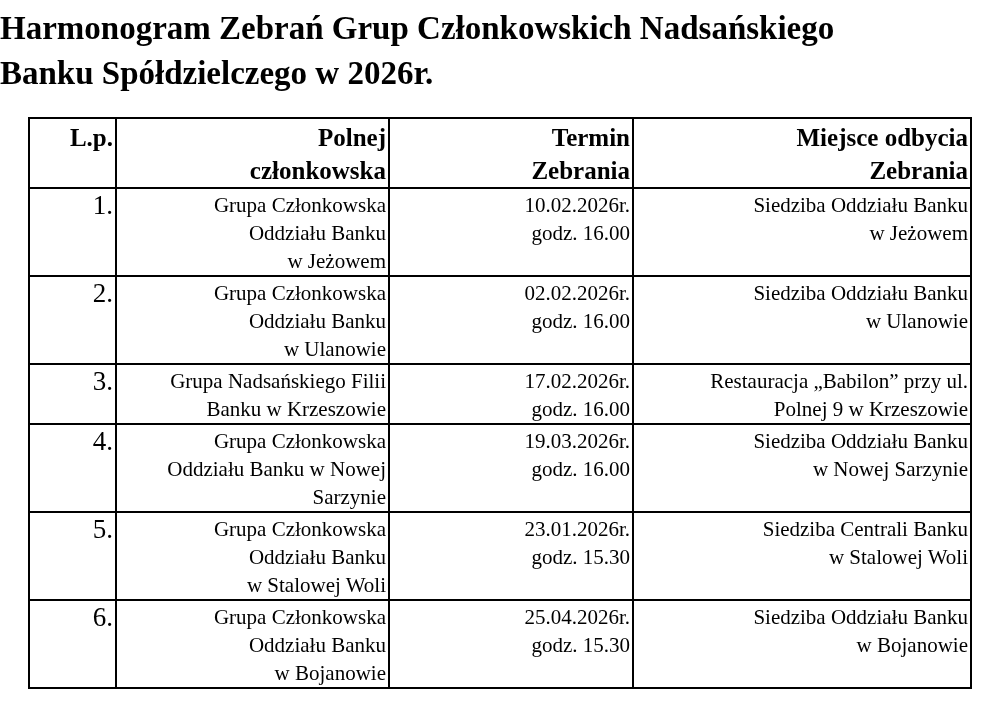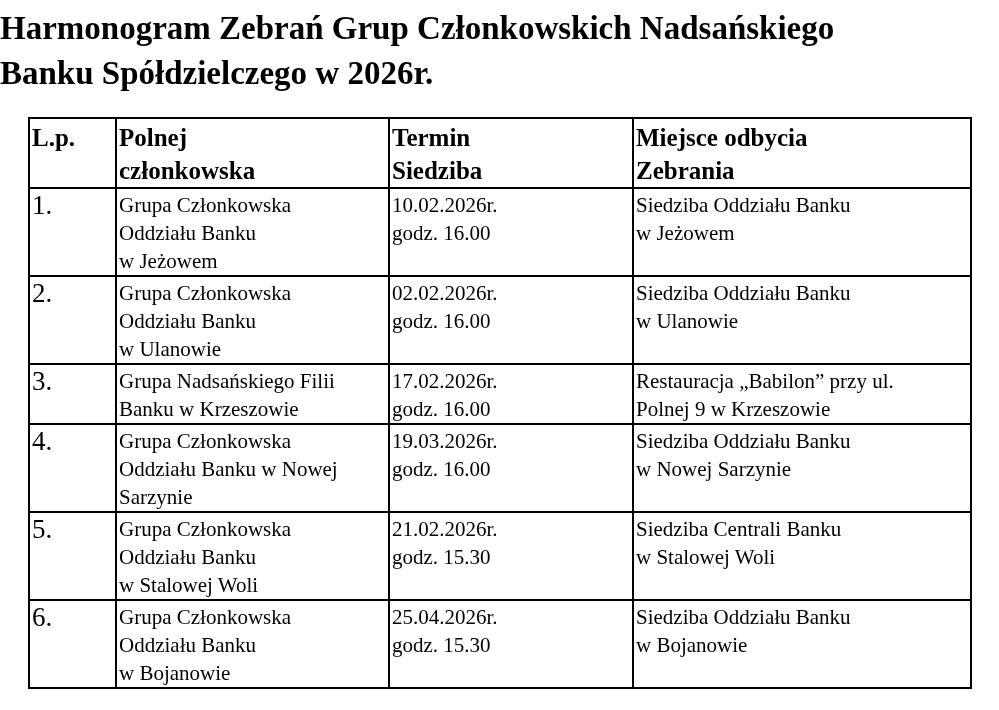--- a/index.html
+++ b/index.html
@@ -27,21 +27,21 @@
     table-layout: fixed;
     margin: 21px 0 0 28px;
   }
   col.c1 { width: 87px; }
   col.c2 { width: 273px; }
   col.c3 { width: 244px; }
   col.c4 { width: 338px; }
   th, td {
     border: 2px solid #000000;
     vertical-align: top;
-    text-align: left;
+    text-align: right;
     white-space: pre-line;
     padding: 2px 2px 0 2px;
     overflow: hidden;
   }
   th {
     font-size: 25px;
     line-height: 33px;
     font-weight: 700;
   }
   td {
@@ -75,21 +75,21 @@
         <col class="c2">
         <col class="c3">
         <col class="c4">
     </colgroup>
     <thead>
       <tr>
         <th>L.p.</th>
         <th>Polnej
 członkowska</th>
         <th>Termin
-Siedziba</th>
+Zebrania</th>
         <th>Miejsce odbycia
 Zebrania</th>
       </tr>
     </thead>
     <tbody>
       <tr>
         <td class="lp">1.</td>
         <td>Grupa Członkowska
 Oddziału Banku
 w Jeżowem</td>
@@ -125,21 +125,21 @@
         <td>19.03.2026r.
 godz. 16.00</td>
         <td>Siedziba Oddziału Banku
 w Nowej Sarzynie</td>
       </tr>
       <tr>
         <td class="lp">5.</td>
         <td>Grupa Członkowska
 Oddziału Banku
 w Stalowej Woli</td>
-        <td>21.02.2026r.
+        <td>23.01.2026r.
 godz. 15.30</td>
         <td>Siedziba Centrali Banku
 w Stalowej Woli</td>
       </tr>
       <tr>
         <td class="lp">6.</td>
         <td>Grupa Członkowska
 Oddziału Banku
 w Bojanowie</td>
         <td>25.04.2026r.

